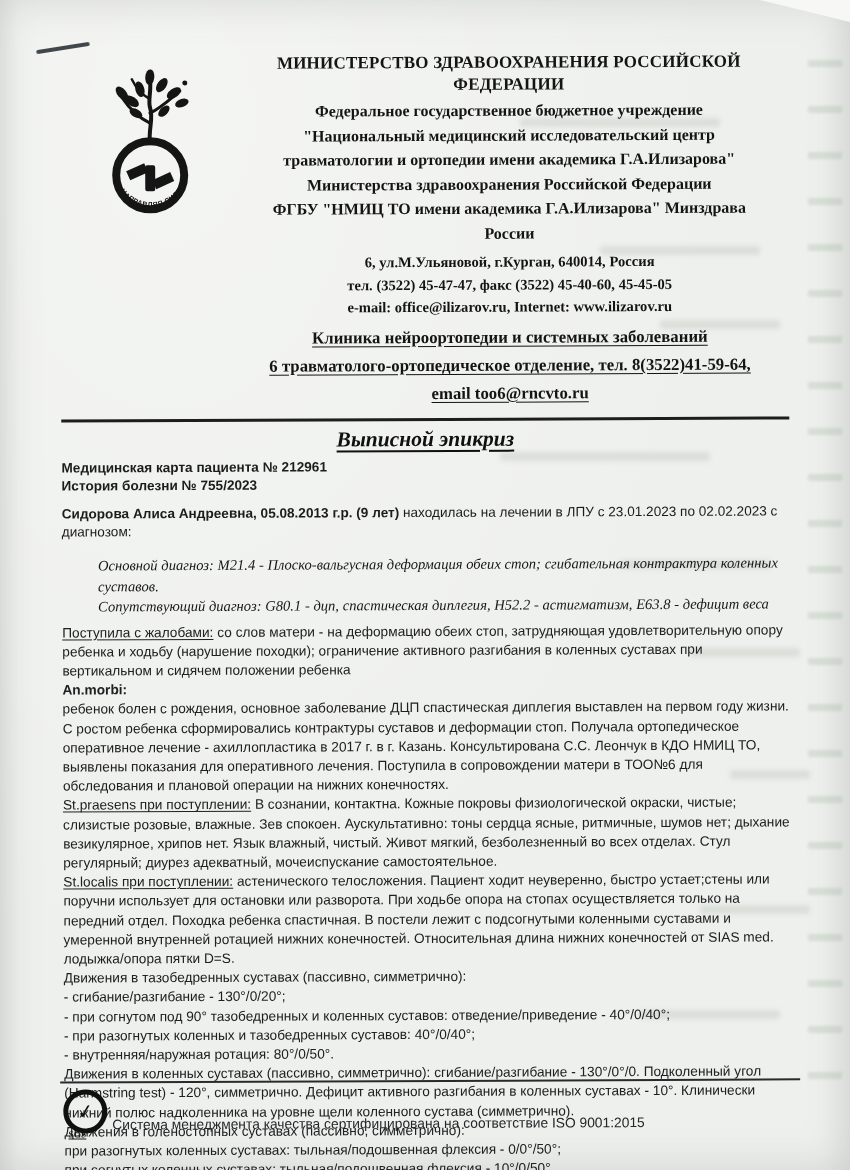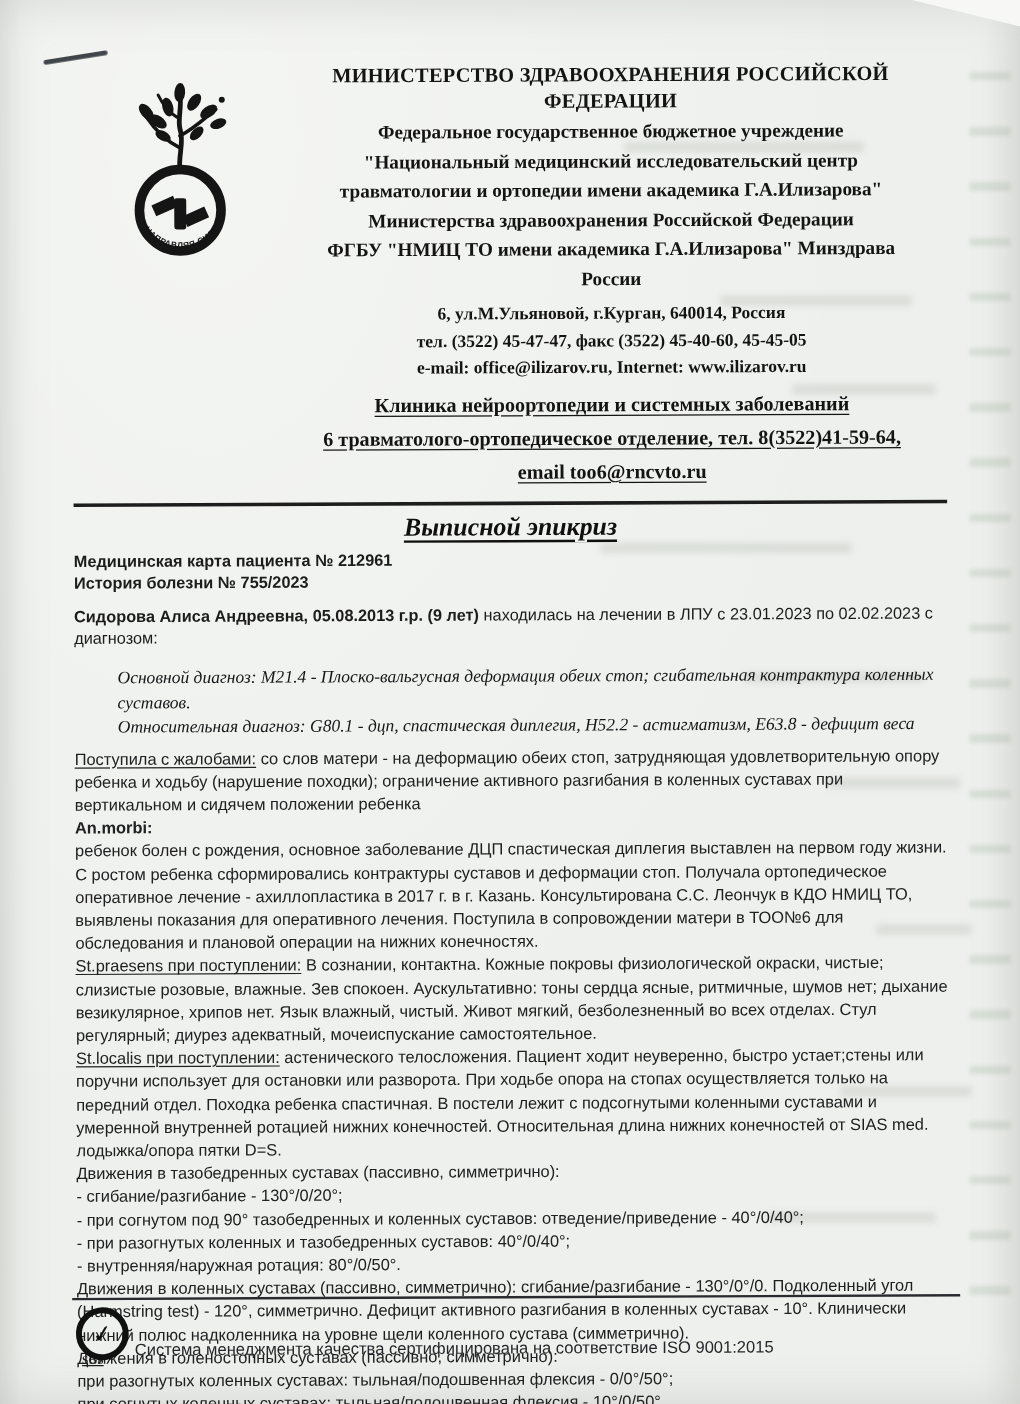--- a/index.html
+++ b/index.html
@@ -162,21 +162,21 @@
 
       <div class="card-block">
         <div>Медицинская карта пациента № 212961</div>
         <div>История болезни № 755/2023</div>
       </div>
 
       <p class="patient-line"><b>Сидорова Алиса Андреевна, 05.08.2013 г.р. (9 лет)</b><span>  находилась на лечении в ЛПУ с 23.01.2023 по 02.02.2023 с диагнозом:</span></p>
 
       <div class="dx-block">
         <div><b>Основной диагноз:</b><span> М21.4 - Плоско-вальгусная деформация обеих стоп; сгибательная контрактура коленных суставов.</span></div>
-        <div><b>Относительная диагноз:</b><span> G80.1 - дцп, спастическая диплегия, Н52.2 - астигматизм, Е63.8 - дефицит веса</span></div>
+        <div><b>Сопутствующий диагноз:</b><span> G80.1 - дцп, спастическая диплегия, Н52.2 - астигматизм, Е63.8 - дефицит веса</span></div>
       </div>
 
       <div class="body-text">
         <p><span class="u-label">Поступила с жалобами:</span><span> со слов матери - на деформацию обеих стоп, затрудняющая удовлетворительную опору ребенка и ходьбу (нарушение походки); ограничение активного разгибания в коленных суставах при вертикальном и сидячем положении ребенка</span></p>
         <p class="b-label">An.morbi:</p>
         <p>ребенок болен с рождения, основное заболевание ДЦП спастическая диплегия выставлен на первом году жизни. С ростом ребенка сформировались контрактуры суставов и деформации стоп. Получала ортопедическое оперативное лечение - ахиллопластика в 2017 г. в г. Казань. Консультирована С.С. Леончук в КДО НМИЦ ТО, выявлены показания для оперативного лечения. Поступила в сопровождении матери в ТОО№6 для обследования и плановой операции на нижних конечностях.</p>
         <p><span class="u-label">St.praesens при поступлении:</span><span> В сознании, контактна. Кожные покровы физиологической окраски, чистые; слизистые розовые, влажные. Зев спокоен. Аускультативно: тоны сердца ясные, ритмичные, шумов нет; дыхание везикулярное, хрипов нет. Язык влажный, чистый. Живот мягкий, безболезненный во всех отделах. Стул регулярный; диурез адекватный, мочеиспускание самостоятельное.</span></p>
         <p><span class="u-label">St.localis при поступлении:</span><span> астенического телосложения. Пациент ходит неуверенно, быстро устает;стены или поручни использует для остановки или разворота. При ходьбе опора на стопах осуществляется только на передний отдел. Походка ребенка спастичная. В постели лежит с подсогнутыми коленными суставами и умеренной внутренней ротацией нижних конечностей. Относительная длина нижних конечностей от SIAS med. лодыжка/опора пятки D=S.</span></p>
         <p class="ml">Движения в тазобедренных суставах (пассивно, симметрично):
 - сгибание/разгибание - 130°/0/20°;

